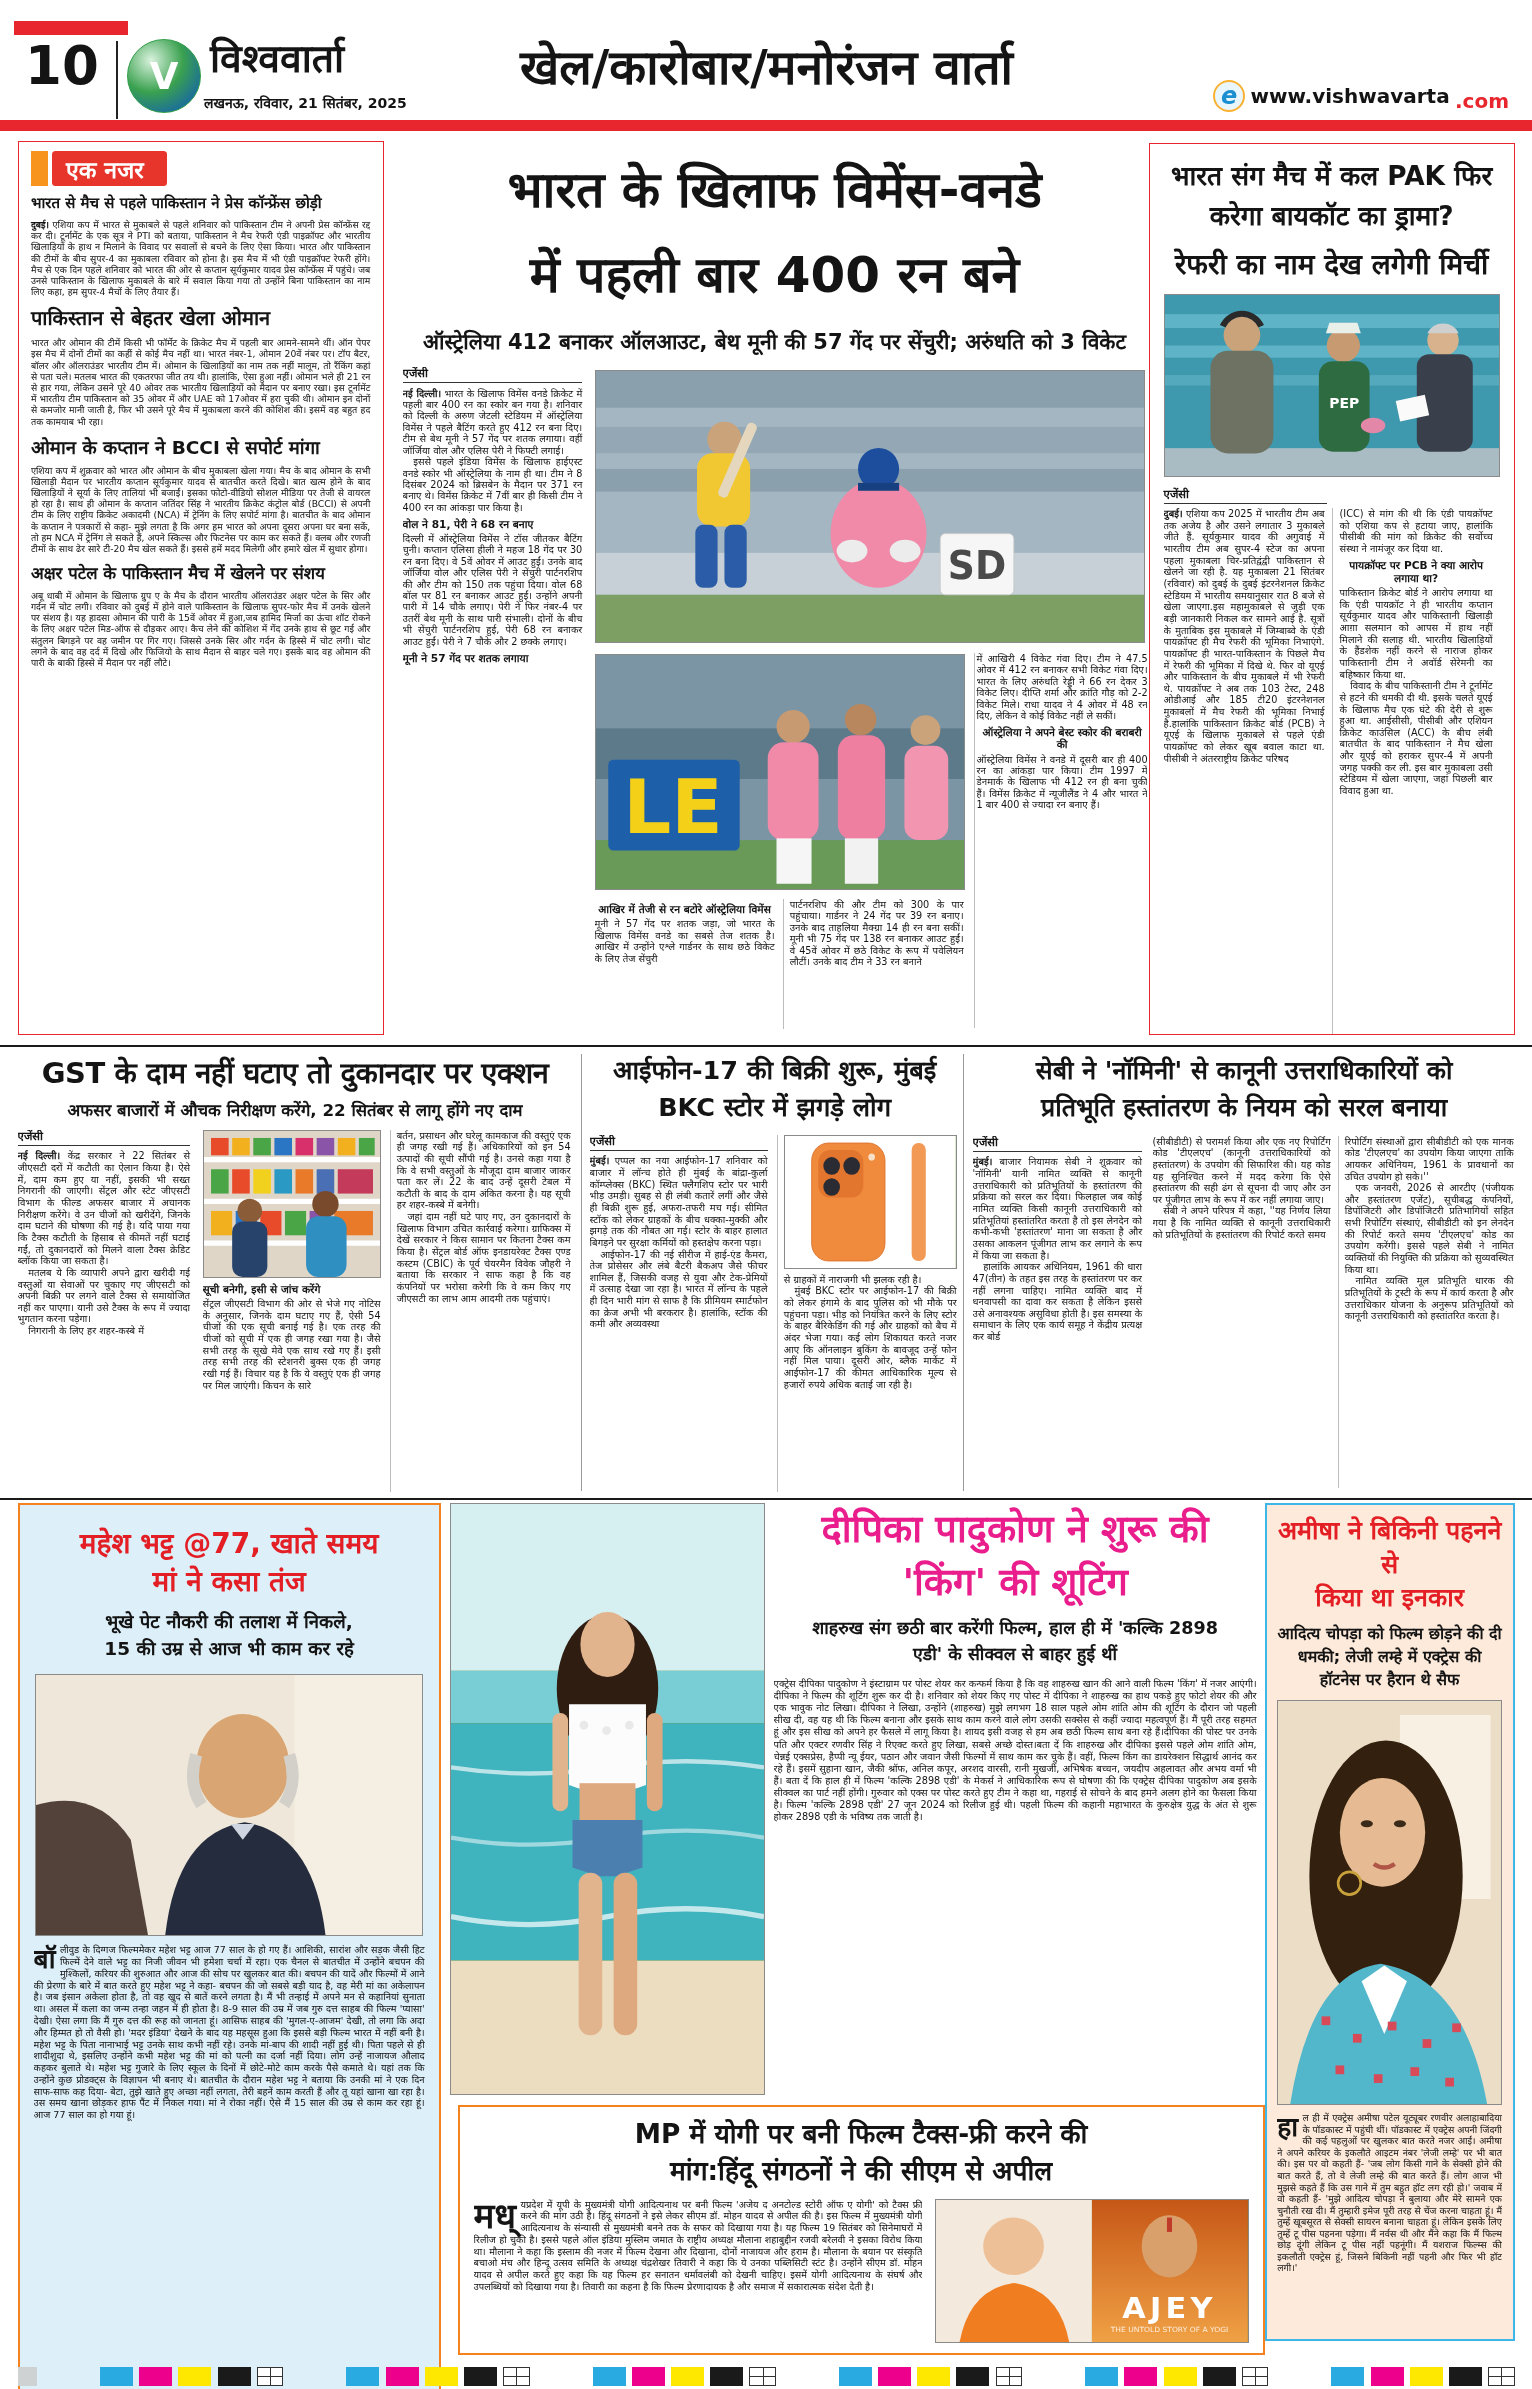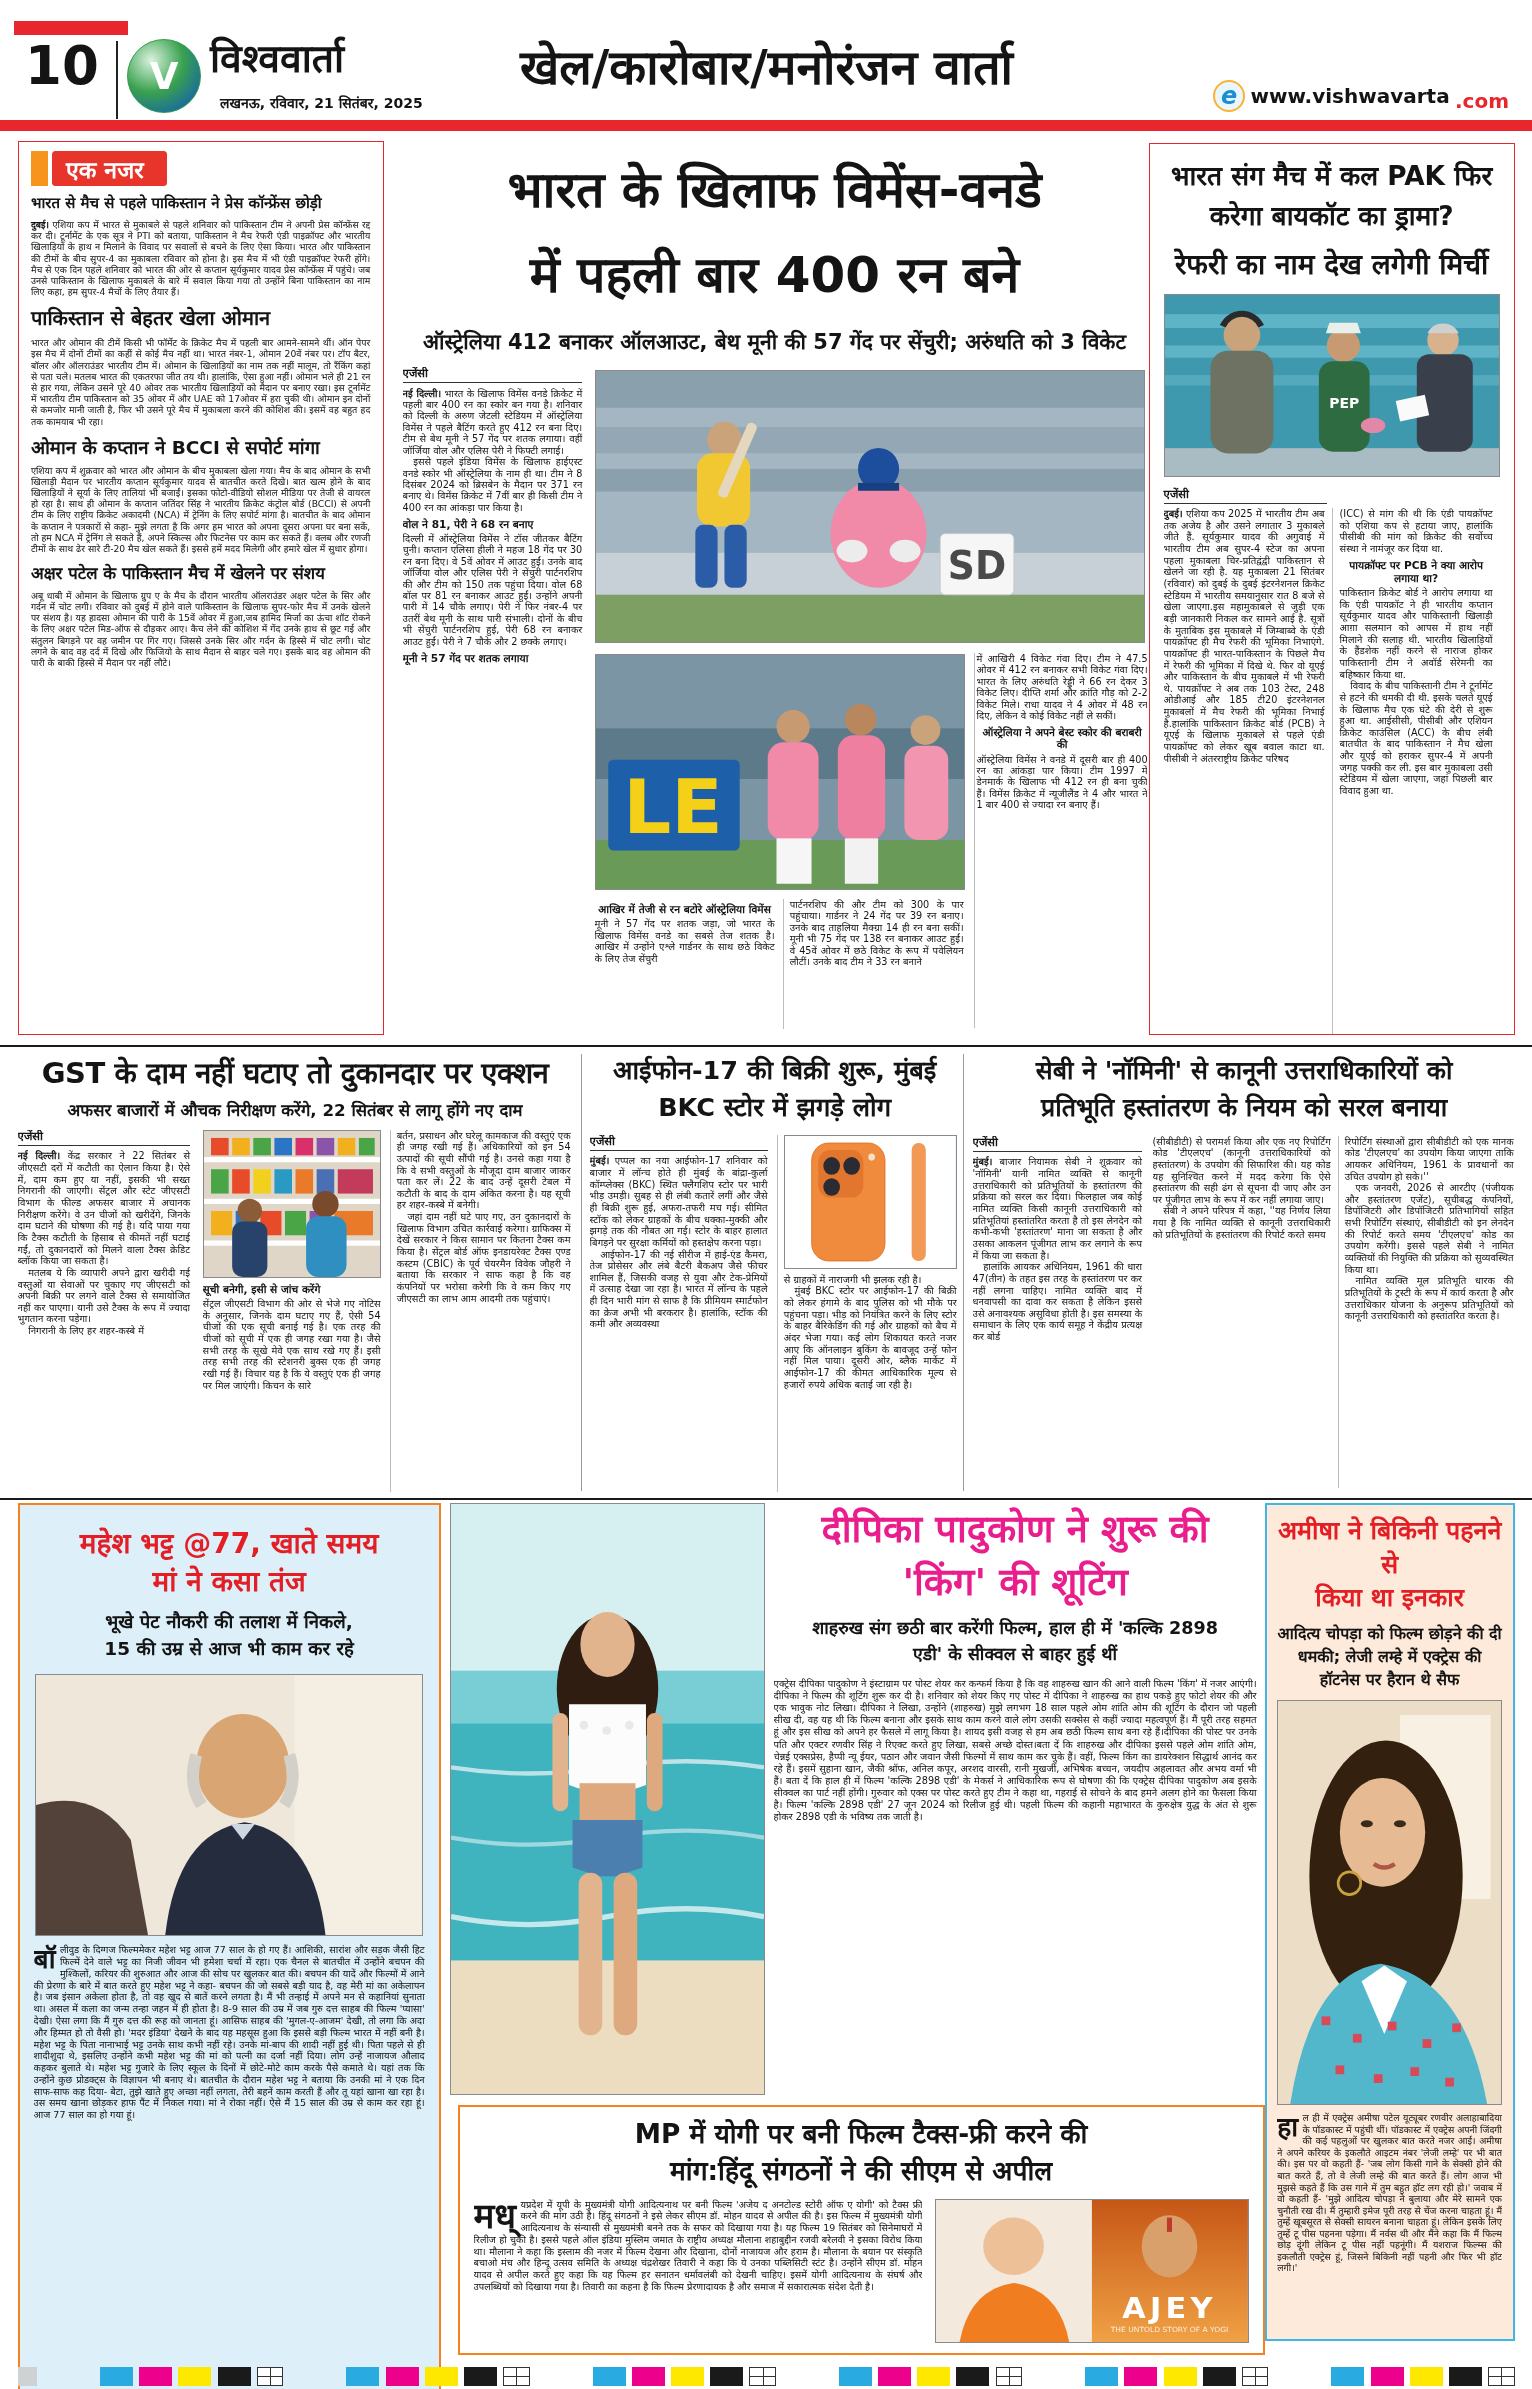--- a/index.html
+++ b/index.html
@@ -7,33 +7,33 @@
     --red:#e8262d; --hred:#e31e24; --pink:#ea1d8d; --orange:#f5821f;
     --skyblue:#3fb6e8; --mahbg:#ddeff9; --amibg:#fdeada;
   }
   body { background:#fff; font-family:"DejaVu Sans","Liberation Sans",sans-serif; color:#141414; }
   .page { position:relative; width:1532px; height:2389px; background:#fff; overflow:hidden; }
   .abs { position:absolute; }
   .jp { text-align:justify; }
   .ind { text-indent:10.6px; }
   .lead-in { font-weight:700; }
   .byline { font-weight:700; font-size:11.4px; border-bottom:0.9px solid #333; padding-bottom:1.8px; margin-bottom:4.4px; }
-  .ph { display:block; width:100%; height:100%; border:0.9px solid #8a8a8a; background:#7dd3fc; }
+  .ph { display:block; width:100%; height:100%; border:0.9px solid #8a8a8a; background:#4d7c0f; }
   .ph svg { display:block; width:100%; height:100%; }
 
   
   #hdr-redtab { left:14px; top:21px; width:114px; height:14px; background:var(--red); }
   #hdr-pagenum { left:25px; top:39px; font-size:53px; font-weight:700; line-height:1; }
   #hdr-vline { left:116px; top:41px; width:1.8px; height:78px; background:#222; }
   .logo-circle { position:absolute; left:127px; top:39px; width:74px; height:74px; border-radius:50%;
     background:radial-gradient(circle at 32% 28%, #d9f2dd, #3aa14f 45%, #1565a8 85%);
     border:1.8px solid #2f9e49; display:flex; align-items:center; justify-content:center;
     color:#fff; font-weight:800; font-size:37px; }
   #hdr-name { left:210px; top:39px; font-size:39px; font-weight:800; line-height:1; }
-  #hdr-date { left:204px; top:93px; font-size:14px; font-weight:700;margin-left:16px; }
+  #hdr-date { left:204px; top:93px; font-size:14px; font-weight:700; }
   #hdr-section { left:379px; top:39px; width:775px; text-align:center; font-size:48px; font-weight:800; line-height:1.2; }
   #hdr-web { right:23px; top:78px; display:flex; align-items:center; gap:5.3px; font-size:20px; font-weight:700; }
   .e-icon { width:32px; height:32px; border-radius:50%; border:2.6px solid #f9b233; color:#1b8fd0;
     display:flex; align-items:center; justify-content:center; font-size:24px; font-weight:800; font-style:italic; background:#eaf6fd; }
   .tld { color:var(--red);margin-top:11px; }
   #hdr-rule { left:0; top:120px; width:1532px; height:11.4px; background:var(--red); }
   #hr1 { left:0; top:1045px; width:1532px; height:1.8px; background:#1a1a1a; }
   #hr2 { left:0; top:1498px; width:1532px; height:1.8px; background:#1a1a1a; }
 
   

